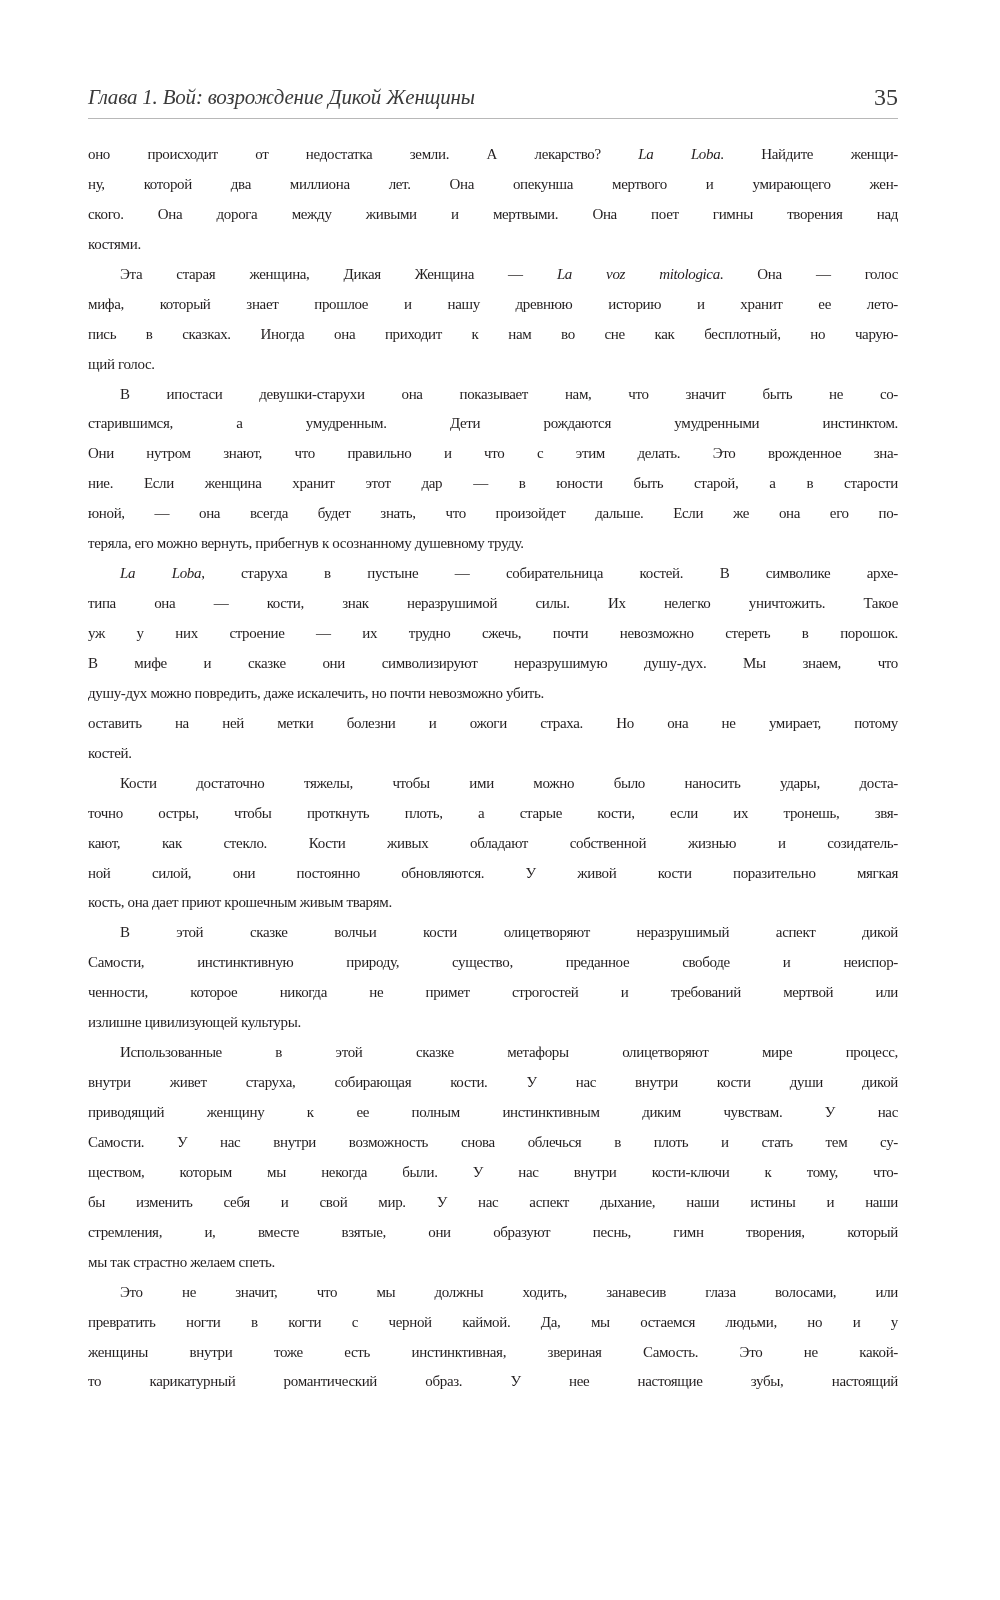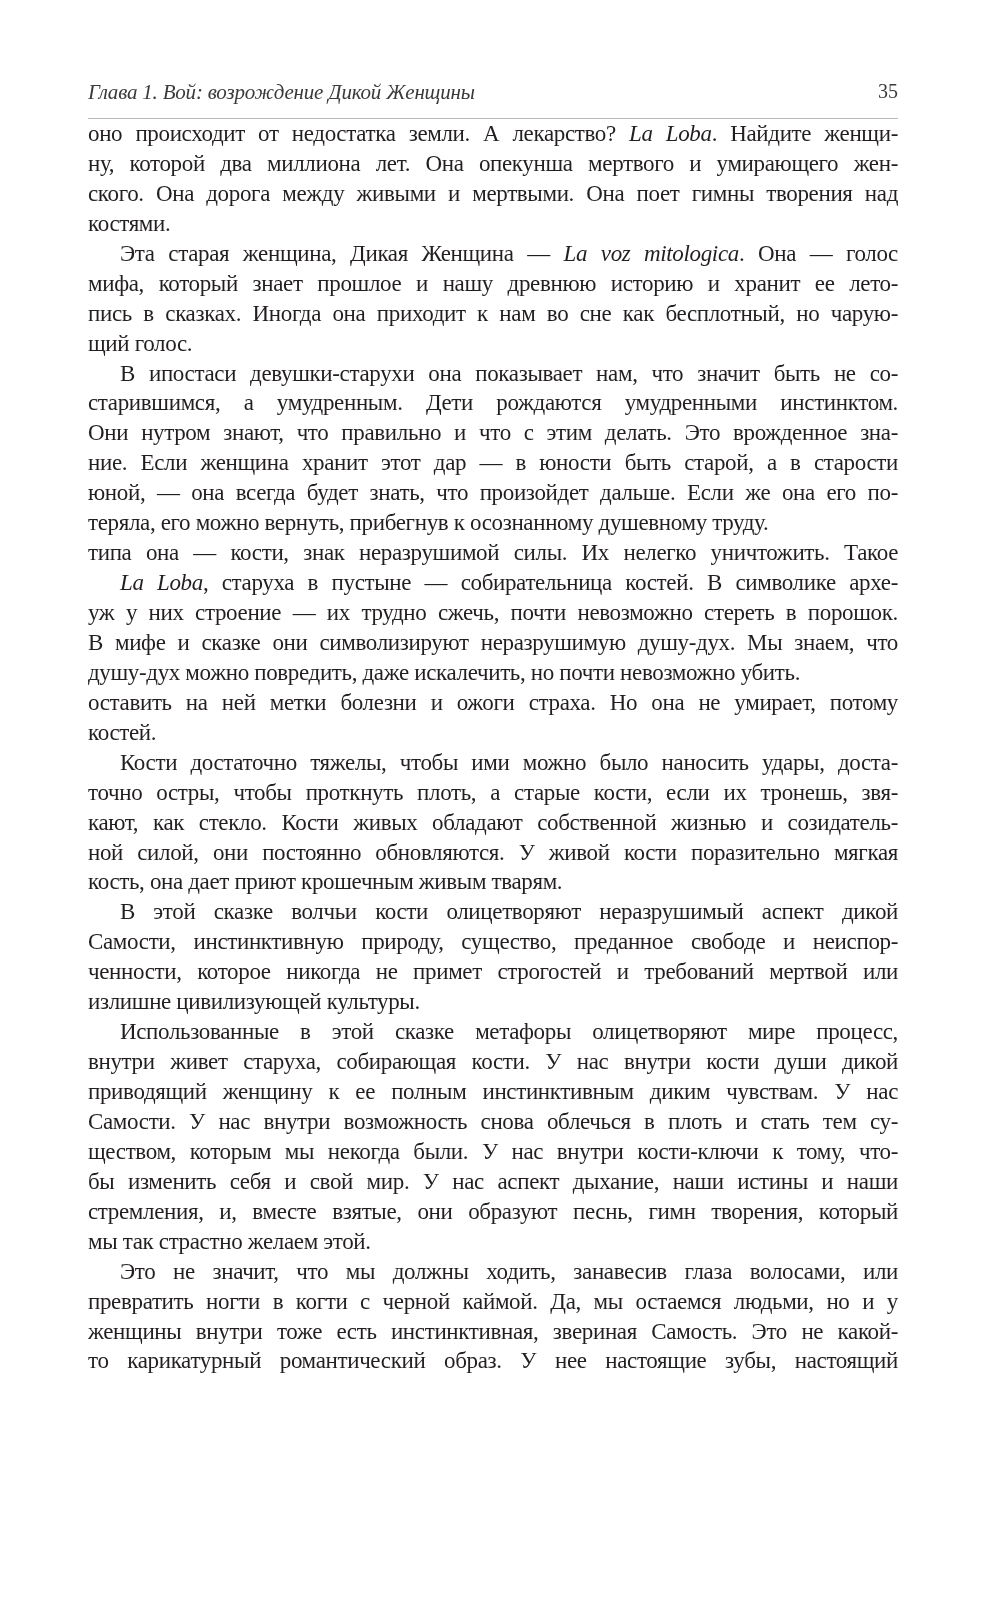--- a/index.html
+++ b/index.html
@@ -17,36 +17,37 @@
     }
     .page {
       position: absolute;
       left: 88px;
       top: 80px;
       width: 810px;
     }
     .running-head {
       display: flex;
       justify-content: space-between;
-      align-items: flex-start;
+      align-items: center;
       height: 34px;
       border-bottom: 1px solid #b8b8b8;
       padding-bottom: 4px;
       font-size: 21px;
       color: #3a3a3a;
     }
     .running-head .title {
       font-style: italic;
       letter-spacing: -0.2px;
     }
     .running-head .folio {
-      font-size: 20px;
+      font-size: 24px;
     }
     .body {
-      font-size: 23px;
+      margin-top: 21px;
+      font-size: 15px;
       line-height: 29.95px;
     }
     .line {
       display: block;
       height: 29.95px;
       white-space: nowrap;
       text-align: justify;
       text-align-last: justify;
       letter-spacing: -0.35px;
     }
@@ -81,22 +82,22 @@
       </div>
       <div>
         <span class="line indent"><span>В ипостаси девушки-старухи она показывает нам, что значит быть не со-</span></span>
         <span class="line"><span>старившимся, а умудренным. Дети рождаются умудренными инстинктом.</span></span>
         <span class="line"><span>Они нутром знают, что правильно и что с этим делать. Это врожденное зна-</span></span>
         <span class="line"><span>ние. Если женщина хранит этот дар — в юности быть старой, а в старости</span></span>
         <span class="line"><span>юной, — она всегда будет знать, что произойдет дальше. Если же она его по-</span></span>
         <span class="line last"><span>теряла, его можно вернуть, прибегнув к осознанному душевному труду.</span></span>
       </div>
       <div>
+        <span class="line indent"><span class="seg-i">La Loba</span><span>, старуха в пустыне — собирательница костей. В символике архе-</span></span>
         <span class="line"><span>типа она — кости, знак неразрушимой силы. Их нелегко уничтожить. Такое</span></span>
-        <span class="line indent"><span class="seg-i">La Loba</span><span>, старуха в пустыне — собирательница костей. В символике архе-</span></span>
         <span class="line"><span>уж у них строение — их трудно сжечь, почти невозможно стереть в порошок.</span></span>
         <span class="line"><span>В мифе и сказке они символизируют неразрушимую душу-дух. Мы знаем, что</span></span>
         <span class="line last"><span>душу-дух можно повредить, даже искалечить, но почти невозможно убить.</span></span>
       </div>
       <div>
         <span class="line"><span>оставить на ней метки болезни и ожоги страха. Но она не умирает, потому</span></span>
         <span class="line last"><span>костей.</span></span>
       </div>
       <div>
         <span class="line indent"><span>Кости достаточно тяжелы, чтобы ими можно было наносить удары, доста-</span></span>
@@ -112,21 +113,21 @@
         <span class="line last"><span>излишне цивилизующей культуры.</span></span>
       </div>
       <div>
         <span class="line indent"><span>Использованные в этой сказке метафоры олицетворяют мире процесс,</span></span>
         <span class="line"><span>внутри живет старуха, собирающая кости. У нас внутри кости души дикой</span></span>
         <span class="line"><span>приводящий женщину к ее полным инстинктивным диким чувствам. У нас</span></span>
         <span class="line"><span>Самости. У нас внутри возможность снова облечься в плоть и стать тем су-</span></span>
         <span class="line"><span>ществом, которым мы некогда были. У нас внутри кости-ключи к тому, что-</span></span>
         <span class="line"><span>бы изменить себя и свой мир. У нас аспект дыхание, наши истины и наши</span></span>
         <span class="line"><span>стремления, и, вместе взятые, они образуют песнь, гимн творения, который</span></span>
-        <span class="line last"><span>мы так страстно желаем этой.</span></span>
+        <span class="line last"><span>мы так страстно желаем спеть.</span></span>
       </div>
       <div>
         <span class="line indent"><span>Это не значит, что мы должны ходить, занавесив глаза волосами, или</span></span>
         <span class="line"><span>превратить ногти в когти с черной каймой. Да, мы остаемся людьми, но и у</span></span>
         <span class="line"><span>женщины внутри тоже есть инстинктивная, звериная Самость. Это не какой-</span></span>
         <span class="line"><span>то карикатурный романтический образ. У нее настоящие зубы, настоящий</span></span>
       </div>
     </div>
 </div>
 

